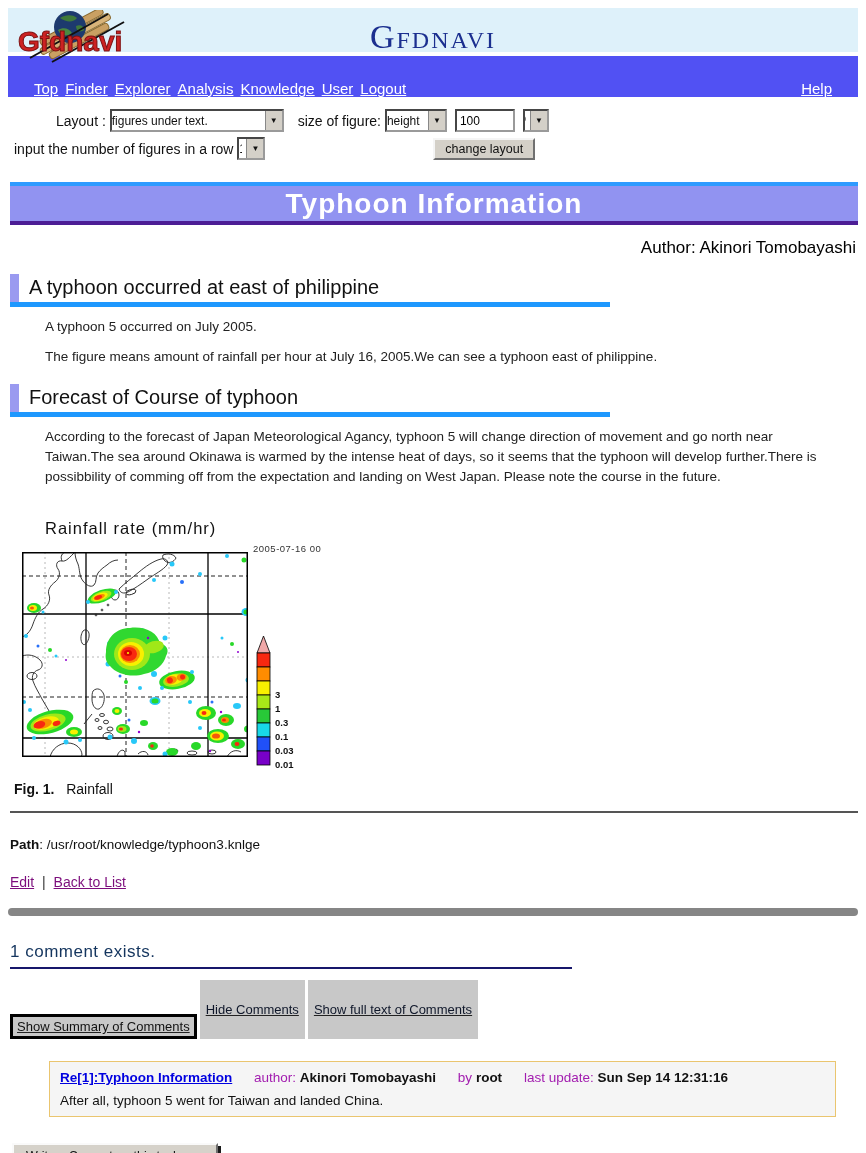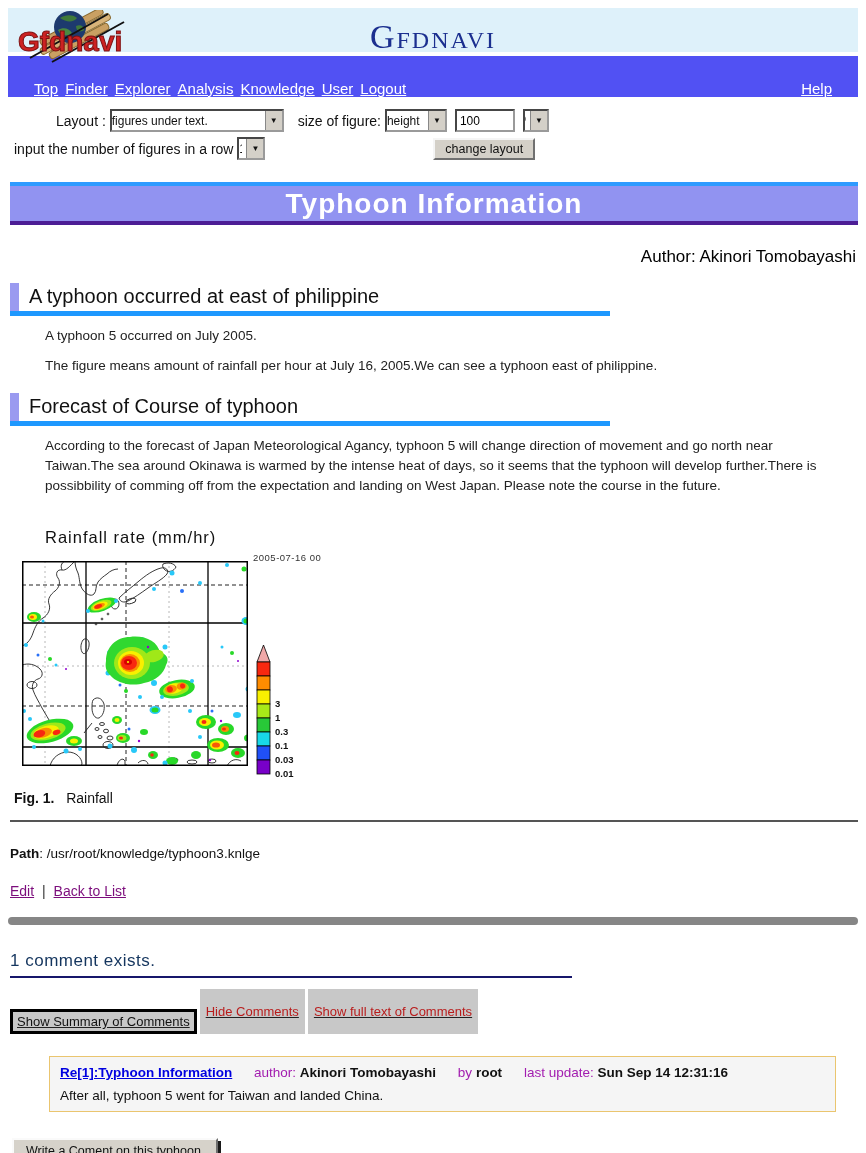--- a/index.html
+++ b/index.html
@@ -32,21 +32,21 @@
   .txt{width:50px;height:17px;border:2px inset #9a9a9a;font-size:12px;padding:1px 3px;
        font-family:"Liberation Sans",sans-serif;}
   .btn-cl{background:#d4d0c8;border-top:2px solid #f5f5f5;border-left:2px solid #f5f5f5;
        border-right:2px solid #707070;border-bottom:2px solid #707070;font-size:12.5px;
        padding:2px 10px;color:#111;cursor:pointer;font-family:"Liberation Sans",sans-serif;}
 
   
   .banner{margin-top:22px;margin-left:2px;background:#9193f1;border-top:4px solid #2e9bff;
           border-bottom:4px solid #4c1d95;height:35px;line-height:35px;text-align:center;
           color:#fff;font-size:28px;font-weight:bold;letter-spacing:1px;}
-  .author{margin-top:22px;text-align:right;font-size:17px;color:#000;padding-right:2px;}
+  .author{margin-top:13px;text-align:right;font-size:17px;color:#000;padding-right:2px;}
 
   
   .sec-head-wrap{margin-top:16px;margin-left:2px;width:600px;border-bottom:5px solid #1e98fe;}
   .sec-head{border-left:9px solid #9a9af0;padding:2px 0 3px 10px;font-size:20px;color:#111;}
   .para{margin:10px 20px 0 37px;font-size:13.5px;line-height:1.5;color:#222;}
 
   
   .figure{position:relative;margin-top:30px;margin-left:14px;width:320px;height:250px;}
   .fig-title{position:absolute;left:23px;top:2px;font-size:16.5px;letter-spacing:1px;color:#111;}
   .fig-ts{position:absolute;left:231px;top:26px;font-size:9.5px;color:#333;letter-spacing:0.5px;}
@@ -60,21 +60,21 @@
   .doc-links{margin-top:22px;margin-left:2px;font-size:14px;}
   a.purple{color:#7c0d7c;text-decoration:underline;cursor:pointer;}
   .sep{color:#333;margin:0 4px;}
 
   .fat-rule{margin-top:18px;height:8px;background:#868686;border-radius:5px;}
 
   
   .c-count-wrap{margin-top:26px;margin-left:2px;width:562px;border-bottom:2px solid #16166b;padding-bottom:5px;}
   .c-count{font-size:17px;color:#14355e;letter-spacing:0.5px;}
   .c-btns{margin-top:11px;margin-left:2px;display:flex;align-items:flex-end;text-decoration:underline;}
-  .c-btn{background:#c8c8c8;color:#b91c1c;font-size:13px;padding:15px 6px;margin-right:3px;
+  .c-btn{background:#c8c8c8;color:#0f172a;font-size:13px;padding:22px 6px;margin-right:3px;
          border:none;cursor:pointer;font-family:"Liberation Sans",sans-serif;}
   .c-btn.active{border:3px solid #000;padding:2px 4px;color:#111;}
   .comment-box{margin-top:22px;margin-left:41px;width:787px;box-sizing:border-box;
                border:1px solid #eac56f;background:#f5f5f5;padding:8px 10px;font-size:13.5px;color:#111;}
   .comment-head a{color:#0000e0;font-weight:bold;text-decoration:underline;cursor:pointer;}
   .comment-head .lbl{margin-left:18px;color:#a21caf;}
   .comment-head b{font-weight:bold;}
   .comment-body{margin-top:8px;}
 
   .btn3d{display:inline-block;margin-top:26px;margin-left:4px;background:#d6d2ca;color:#111;

